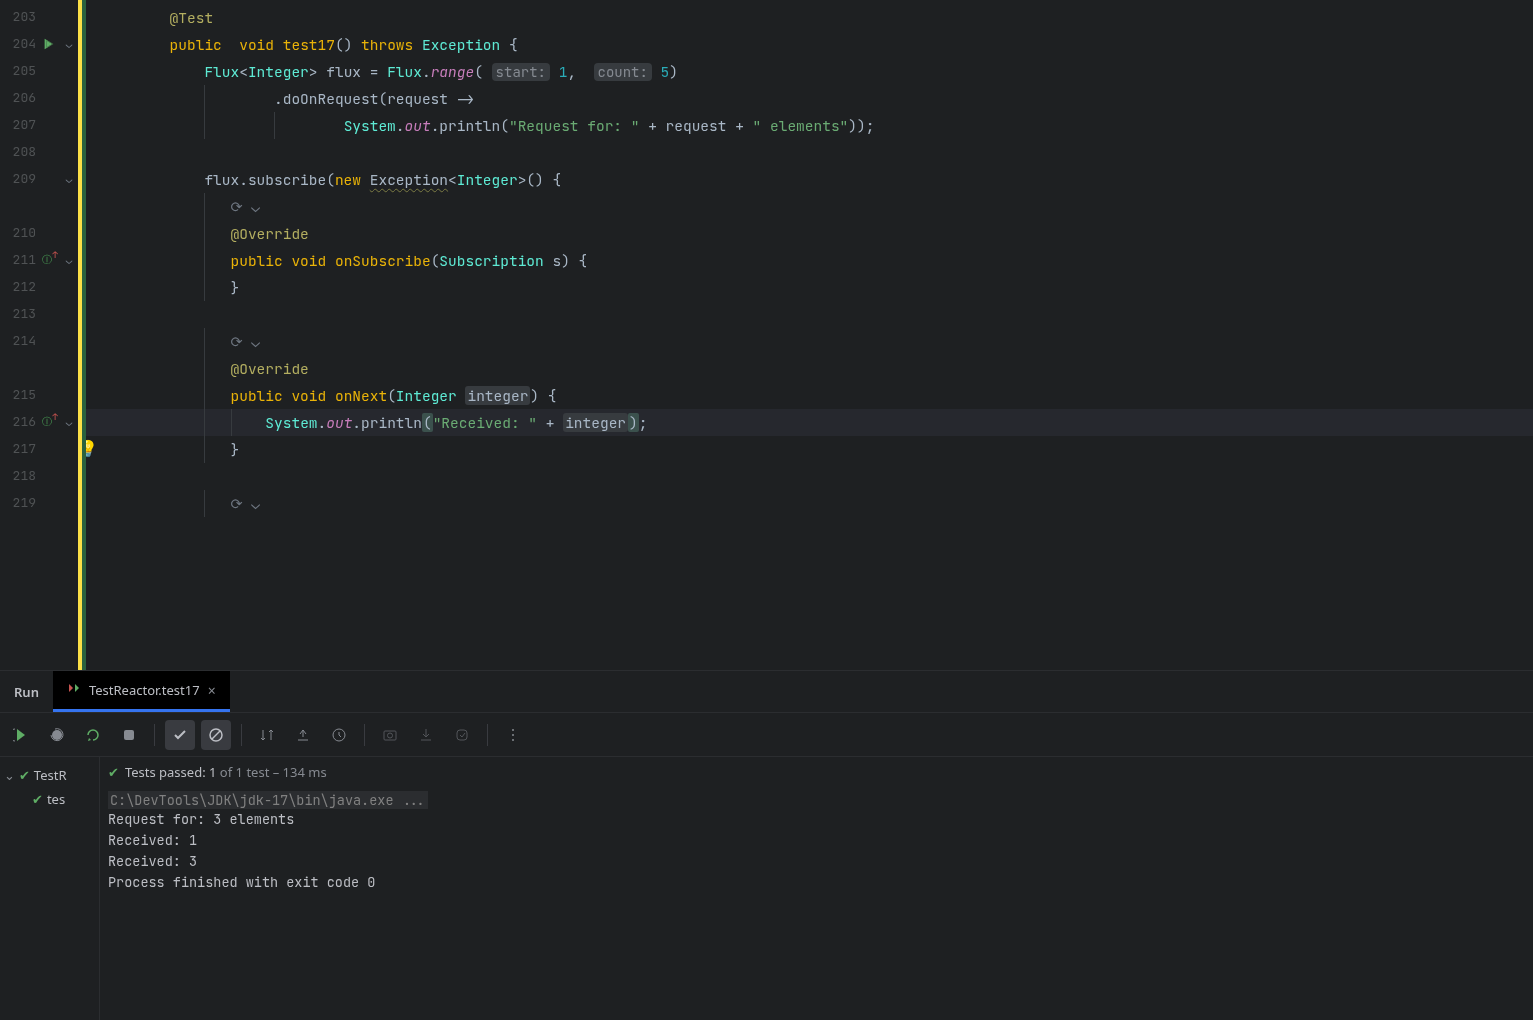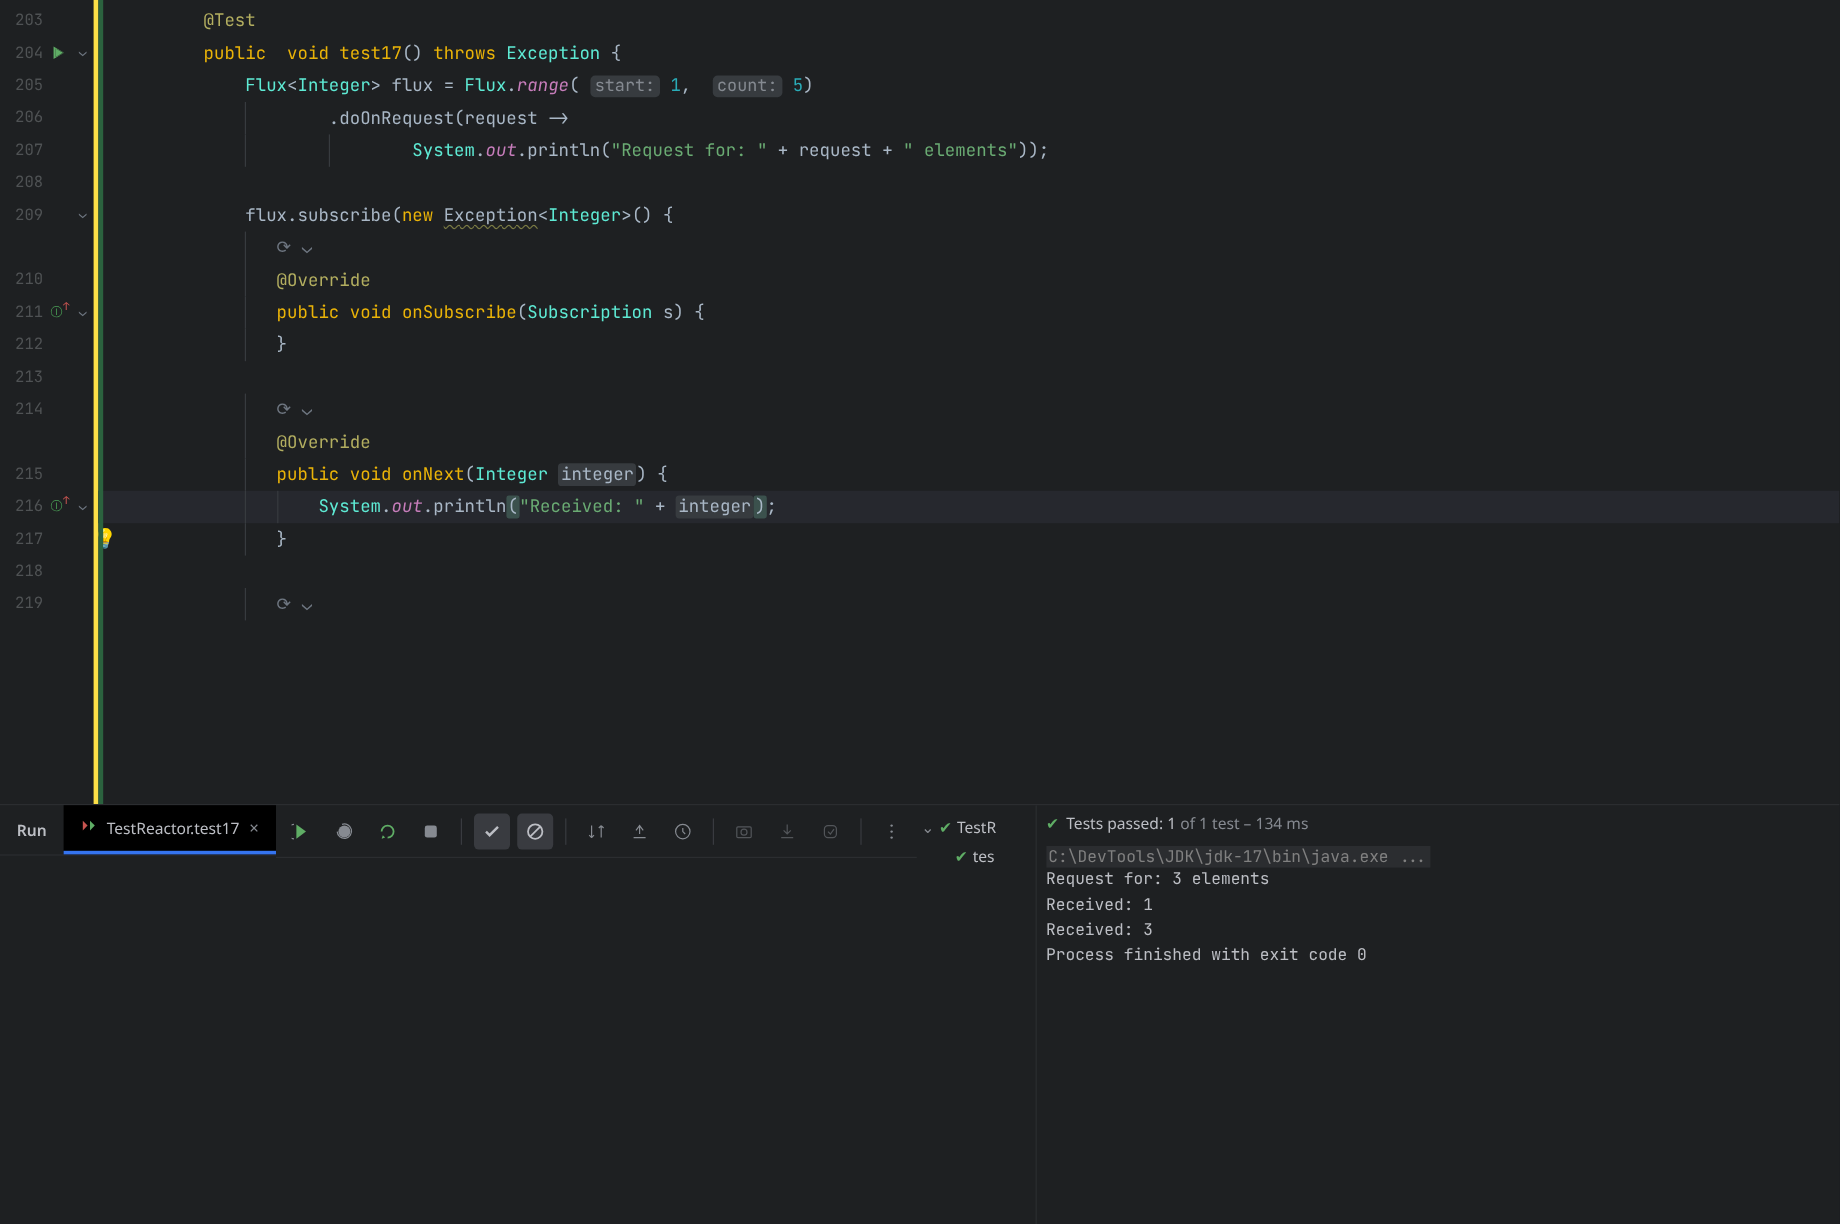--- a/index.html
+++ b/index.html
@@ -86,21 +86,21 @@
   .param { background: #373b3f; border-radius: 3px; padding: 0 2px; color: #a9b7c6;}
   .warn { text-decoration: underline wavy #7a7a43 1px; text-underline-offset: 3px; }
   .pmatch { background:#3b514d; border-radius:2px; padding:0 1px; }
 
   
   .runpanel {
     height: 350px;
     background: #1e2022;
     border-top: 1px solid #2b2d30;
     display: flex;
-    flex-direction: row;
+    flex-direction: column;
   }
   .runtabs {
     height: 42px;
     display: flex;
     align-items: stretch;
     border-bottom: 1px solid #2b2d30;
   }
   .runtab {
     display: flex;
     align-items: center;

